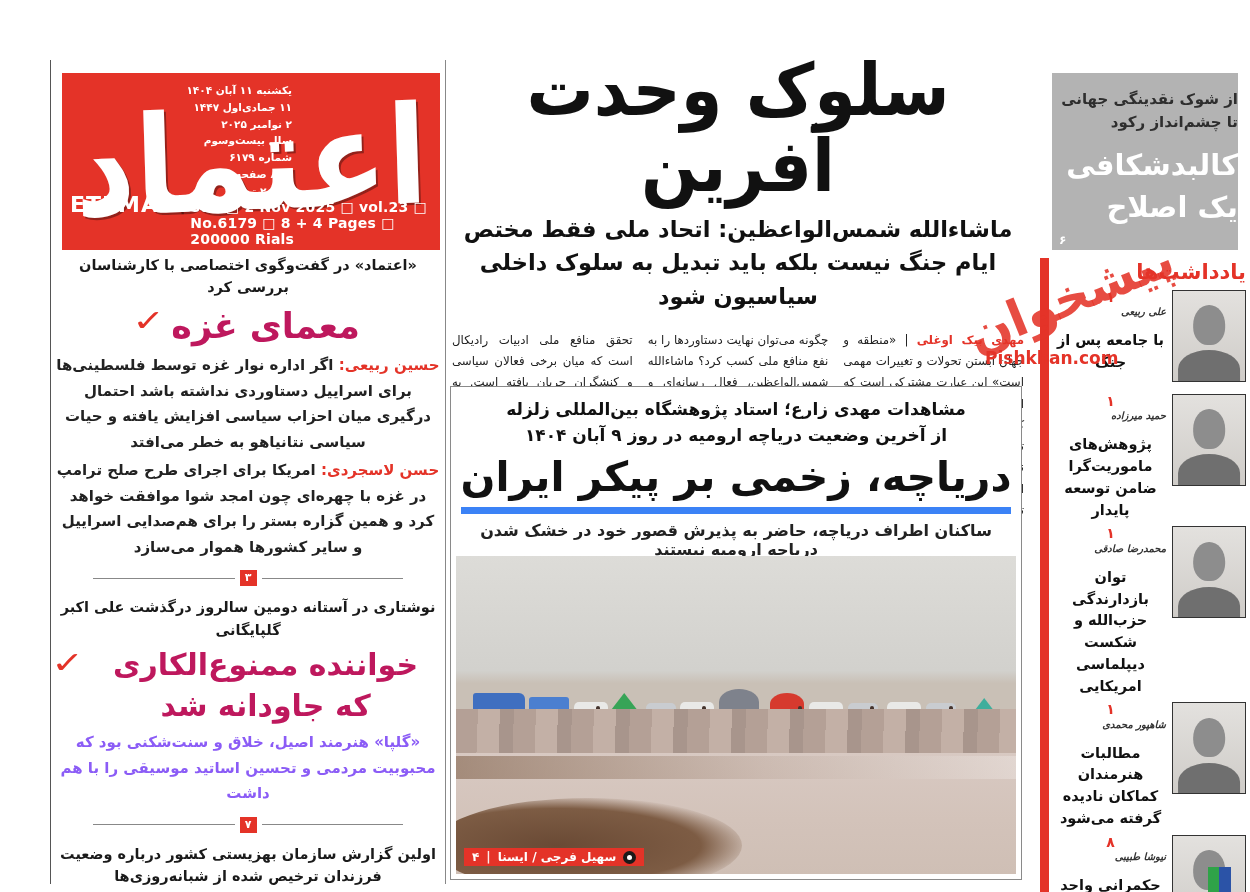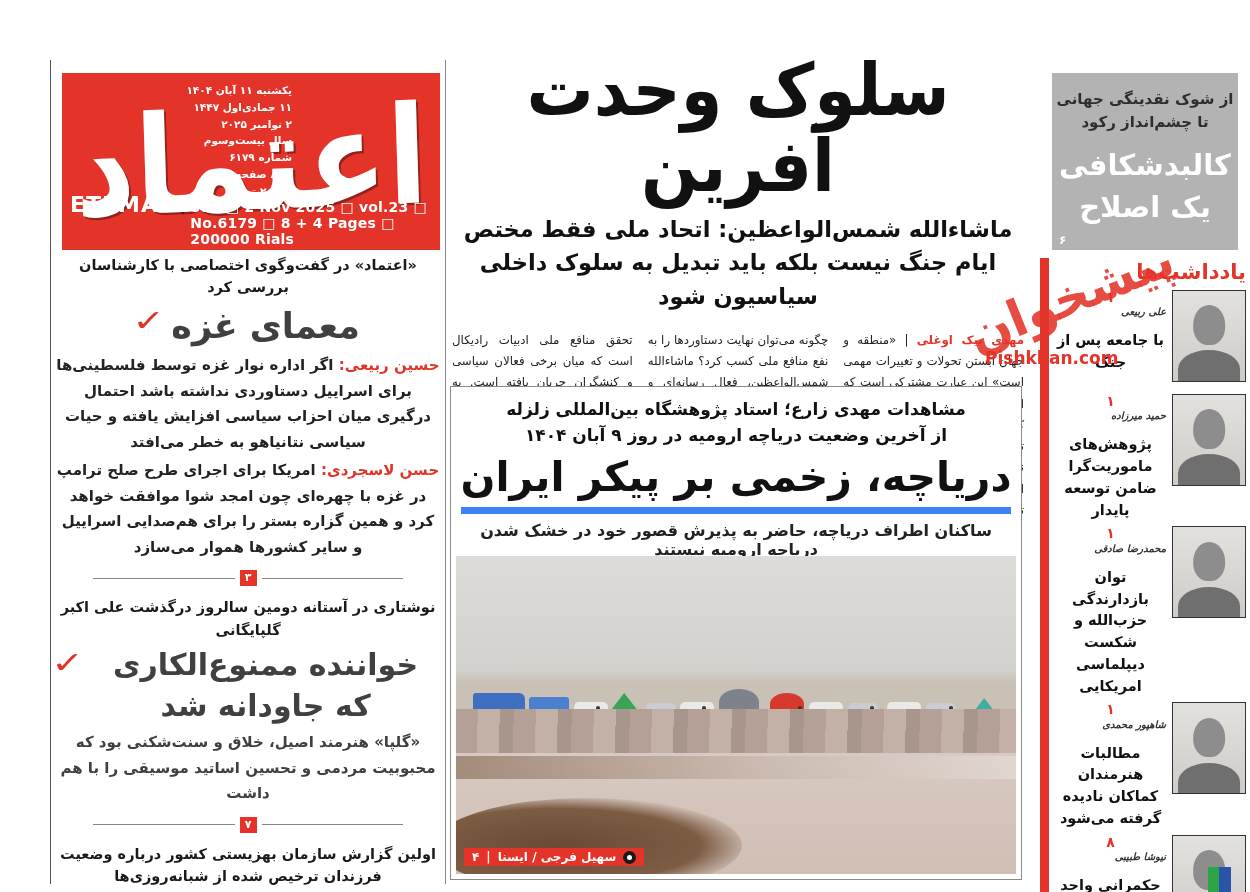--- a/index.html
+++ b/index.html
@@ -19,28 +19,28 @@
                     text-align:right; direction:rtl; z-index:3; font-weight:bold; }
   .masthead-strip { position:absolute; left:8px; right:8px; bottom:3px; display:flex; direction:ltr;
                     align-items:baseline; gap:12px; z-index:3; }
   .masthead-strip .latin-logo { font-size:22px; font-weight:bold; letter-spacing:1px; }
   .masthead-strip .pubinfo { font-size:14px; font-weight:bold; letter-spacing:0.2px; }
 
   
   .left-col { position:absolute; left:55px; top:254px; width:386px; text-align:center; color:#111; }
   .kicker { font-size:14.5px; font-weight:bold; line-height:1.55; color:#1a1a1a; }
   .hl { display:flex; justify-content:center; align-items:flex-start; direction:rtl; gap:10px; margin:4px 0 2px 0; }
-  .hl .h-text { font-weight:bold; color:#404040; line-height:1.35; }
+  .hl .h-text { font-weight:bold; color:#be185d; line-height:1.35; }
   .check { color:#e43328; font-weight:bold; font-size:30px; line-height:1.2; transform:scaleX(1.3); }
   .hl-1 .h-text { font-size:35px; }
   .hl-2 .h-text { font-size:30px; }
   .hl-3 .h-text { font-size:29px; line-height:1.45; }
   .story-para { font-size:15px; font-weight:bold; line-height:1.7; color:#222; margin-top:3px; }
   .story-para .lead { color:#e43328; }
-  .story-sub { font-size:15px; font-weight:bold; line-height:1.7; color:#404040; margin-top:4px; }
+  .story-sub { font-size:15px; font-weight:bold; line-height:1.7; color:#8b5cf6; margin-top:4px; }
   .divider { display:flex; align-items:center; margin:10px 38px; }
   .divider .dline { flex:1; height:1px; background:#888; }
   .divider .dnum { background:#e43328; color:#fff; font-size:11px; min-width:17px; height:16px;
                    line-height:16px; text-align:center; margin:0 5px; font-weight:bold; }
 
   
   .main-area { position:absolute; left:452px; top:58px; width:572px; text-align:center; }
   .main-headline { font-size:67px; font-weight:bold; color:#111; letter-spacing:-2px; line-height:1.05;
                    transform:scaleY(1.08); }
   .main-sub { font-size:22.5px; font-weight:bold; color:#111; line-height:1.5; margin-top:14px; }
@@ -79,21 +79,21 @@
   .ph-puddle { position:absolute; left:-4%; bottom:-6%; width:55%; height:30%; border-radius:50%;
              background:radial-gradient(ellipse at 40% 50%, #6a4a35 0%, #7d5c44 55%, rgba(125,92,68,0) 75%); }
   .credit-badge { position:absolute; left:8px; bottom:8px; background:#e43328; color:#fff; font-size:12px;
              font-weight:bold; padding:2px 8px; display:flex; direction:ltr; align-items:center; gap:7px; z-index:4; }
   .credit-badge .sep { opacity:0.9; }
   .cam-icon { width:13px; height:13px; background:#1a1a1a; border-radius:50%; display:inline-block; position:relative; }
   .cam-icon::after { content:""; position:absolute; left:4px; top:4px; width:5px; height:5px; background:#fff; border-radius:50%; }
 
   
   .gray-box { position:absolute; left:1052px; top:73px; width:186px; height:177px; background:#b3b3b3;
-              text-align:center; }
+              }
   .gb-kicker { font-size:15px; font-weight:bold; color:#2e2e2e; margin-top:15px; line-height:1.55; }
   .gb-title { font-size:29px; font-weight:bold; color:#fff; margin-top:9px; line-height:1.45; }
   .gb-num { position:absolute; left:7px; bottom:3px; color:#fff; font-size:12px; font-weight:bold; }
 
   
   .sidebar-bar { position:absolute; left:1040px; top:258px; width:9px; height:634px; background:#e43328; }
   .sidebar { position:absolute; left:1055px; top:260px; width:191px; }
   .sb-title { color:#e43328; font-size:21px; font-weight:bold; text-align:right; margin-bottom:6px; }
   .sb-item { display:flex; direction:rtl; gap:6px; margin-bottom:5px; min-height:99px; }
   .sb-photo { width:74px; height:92px; border:1px solid #333; flex:none;

